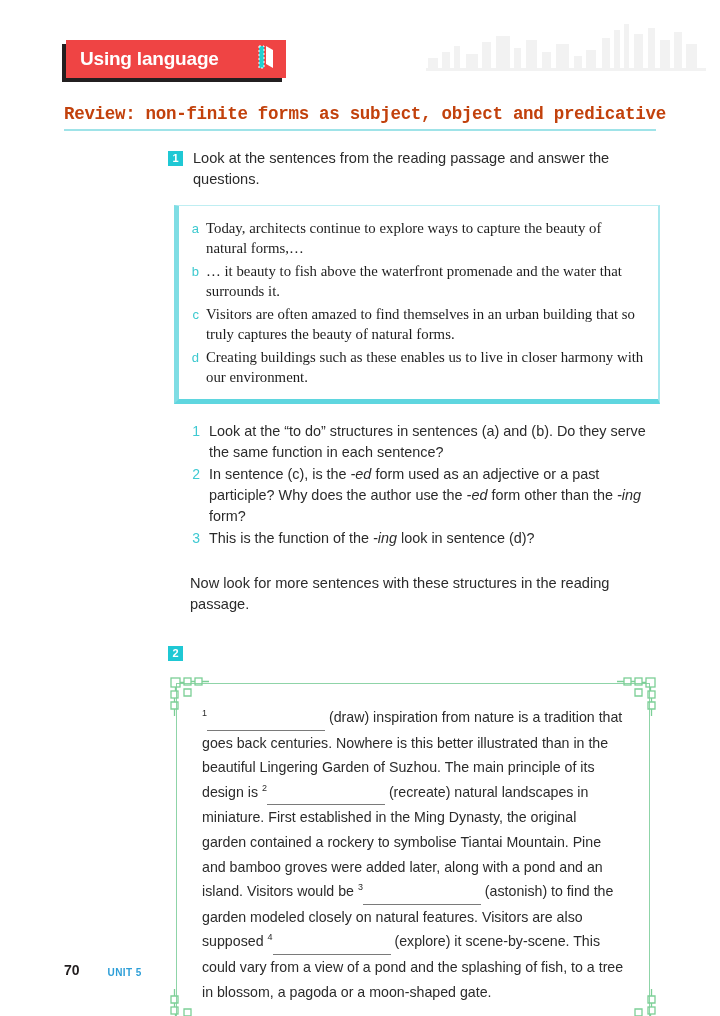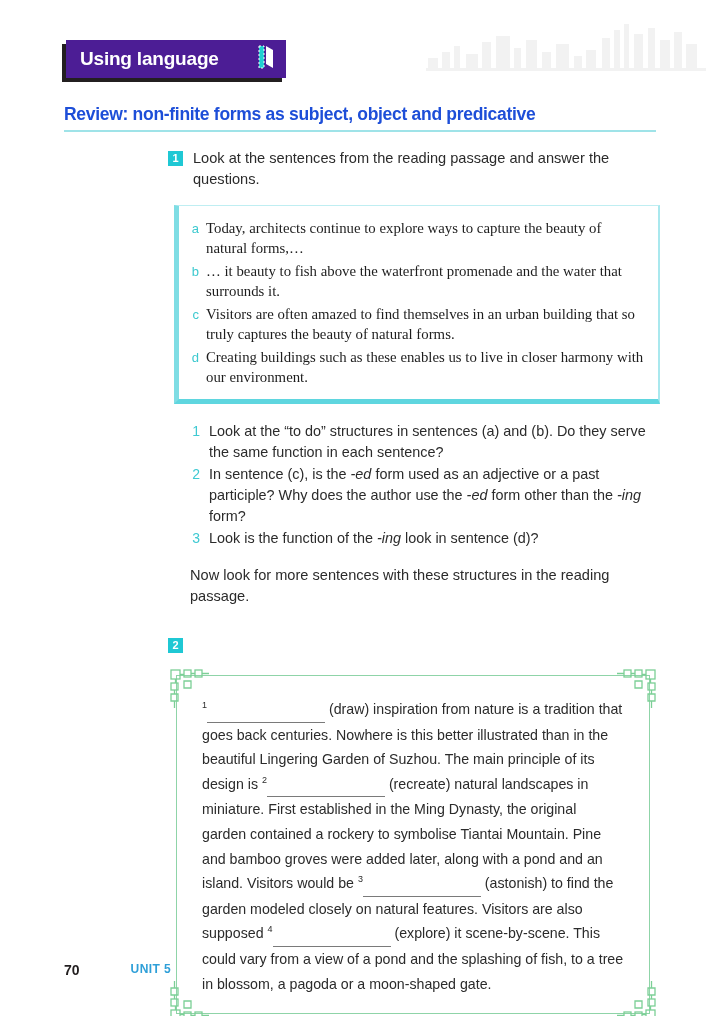--- a/index.html
+++ b/index.html
@@ -44,21 +44,21 @@
     width: 220px;
     height: 38px;
     background: #231f20;
   }
   .section-tab {
     position: relative;
     left: 4px;
     top: 0px;
     width: 220px;
     height: 38px;
-    background: #4c1d95;
+    background: #ef4444;
     display: flex;
     align-items: center;
     box-sizing: border-box;
     padding-left: 14px;
   }
   .section-tab-label {
     color: #ffffff;
     font-size: 19px;
     font-weight: bold;
     letter-spacing: -0.2px;
@@ -71,26 +71,27 @@
   }
 
   
   .title-block {
     position: absolute;
     left: 64px;
     top: 104px;
     width: 592px;
   }
   .page-title {
-    color: #1d4ed8;
+    color: #c2410c;
     font-size: 17.5px;
     font-weight: bold;
     letter-spacing: -0.3px;
     margin: 0;
     white-space: nowrap;
+    font-family: Liberation Mono, monospace;
   }
   .title-rule {
     margin-top: 5px;
     height: 2px;
     background: #9fe3e8;
     width: 100%;
   }
 
   
   .content {
@@ -176,21 +177,21 @@
     line-height: 21px;
   }
   .q-body {
     font-size: 14.4px;
     line-height: 21px;
     color: #2b2b2b;
   }
   .q-body i { font-style: italic; }
 
   .now-look {
-    margin-top: 16px;
+    margin-top: 24px;
     margin-left: 22px;
     width: 450px;
     font-size: 14.6px;
     line-height: 21px;
     color: #2b2b2b;
   }
 
   .ex-head-2 {
     margin-top: 28px;
   }
@@ -241,34 +242,33 @@
     line-height: 0;
     color: #2b2b2b;
   }
 
   
   .footer {
     position: absolute;
     left: 64px;
     bottom: 38px;
     display: flex;
-    align-items: flex-start;
+    align-items: flex-end;
     gap: 28px;
   }
   .folio {
     font-size: 14px;
     font-weight: bold;
     color: #231f20;
   }
   .unit-label {
-    font-size: 12px;
+    font-size: 10px;
     font-weight: bold;
     color: #2e9fd8;
     letter-spacing: 0.4px;
-    margin-left: 23px;
   }
 </style>
 </head>
 <body>
 
 <div class="page">
 
   <div class="skyline">
     <svg width="280" height="62" viewBox="0 0 280 62" xmlns="http://www.w3.org/2000/svg">
       <g fill="#e9e9e9">
@@ -345,21 +345,21 @@
         <div class="q-item">
           <div class="q-num">1</div>
           <div class="q-body"><span>Look at the “to do” structures in sentences (a) and (b). Do they serve the same function in each sentence?</span></div>
         </div>
         <div class="q-item">
           <div class="q-num">2</div>
           <div class="q-body"><span>In sentence (c), is the </span><i>-ed</i><span> form used as an adjective or a past participle? Why does the author use the </span><i>-ed</i><span> form other than the </span><i>-ing</i><span> form?</span></div>
         </div>
         <div class="q-item">
           <div class="q-num">3</div>
-          <div class="q-body"><span>Look is the function of the </span><i>-ing</i><span> look in sentence (d)?</span></div>
+          <div class="q-body"><span>This is the function of the </span><i>-ing</i><span> look in sentence (d)?</span></div>
         </div>
       </div>
 
     <div class="now-look">Now look for more sentences with these structures in the reading passage.</div>
 
     <div class="ex-head ex-head-2">
       <div class="ex-num">2</div>
     </div>
 
     <div class="passage-wrap">

